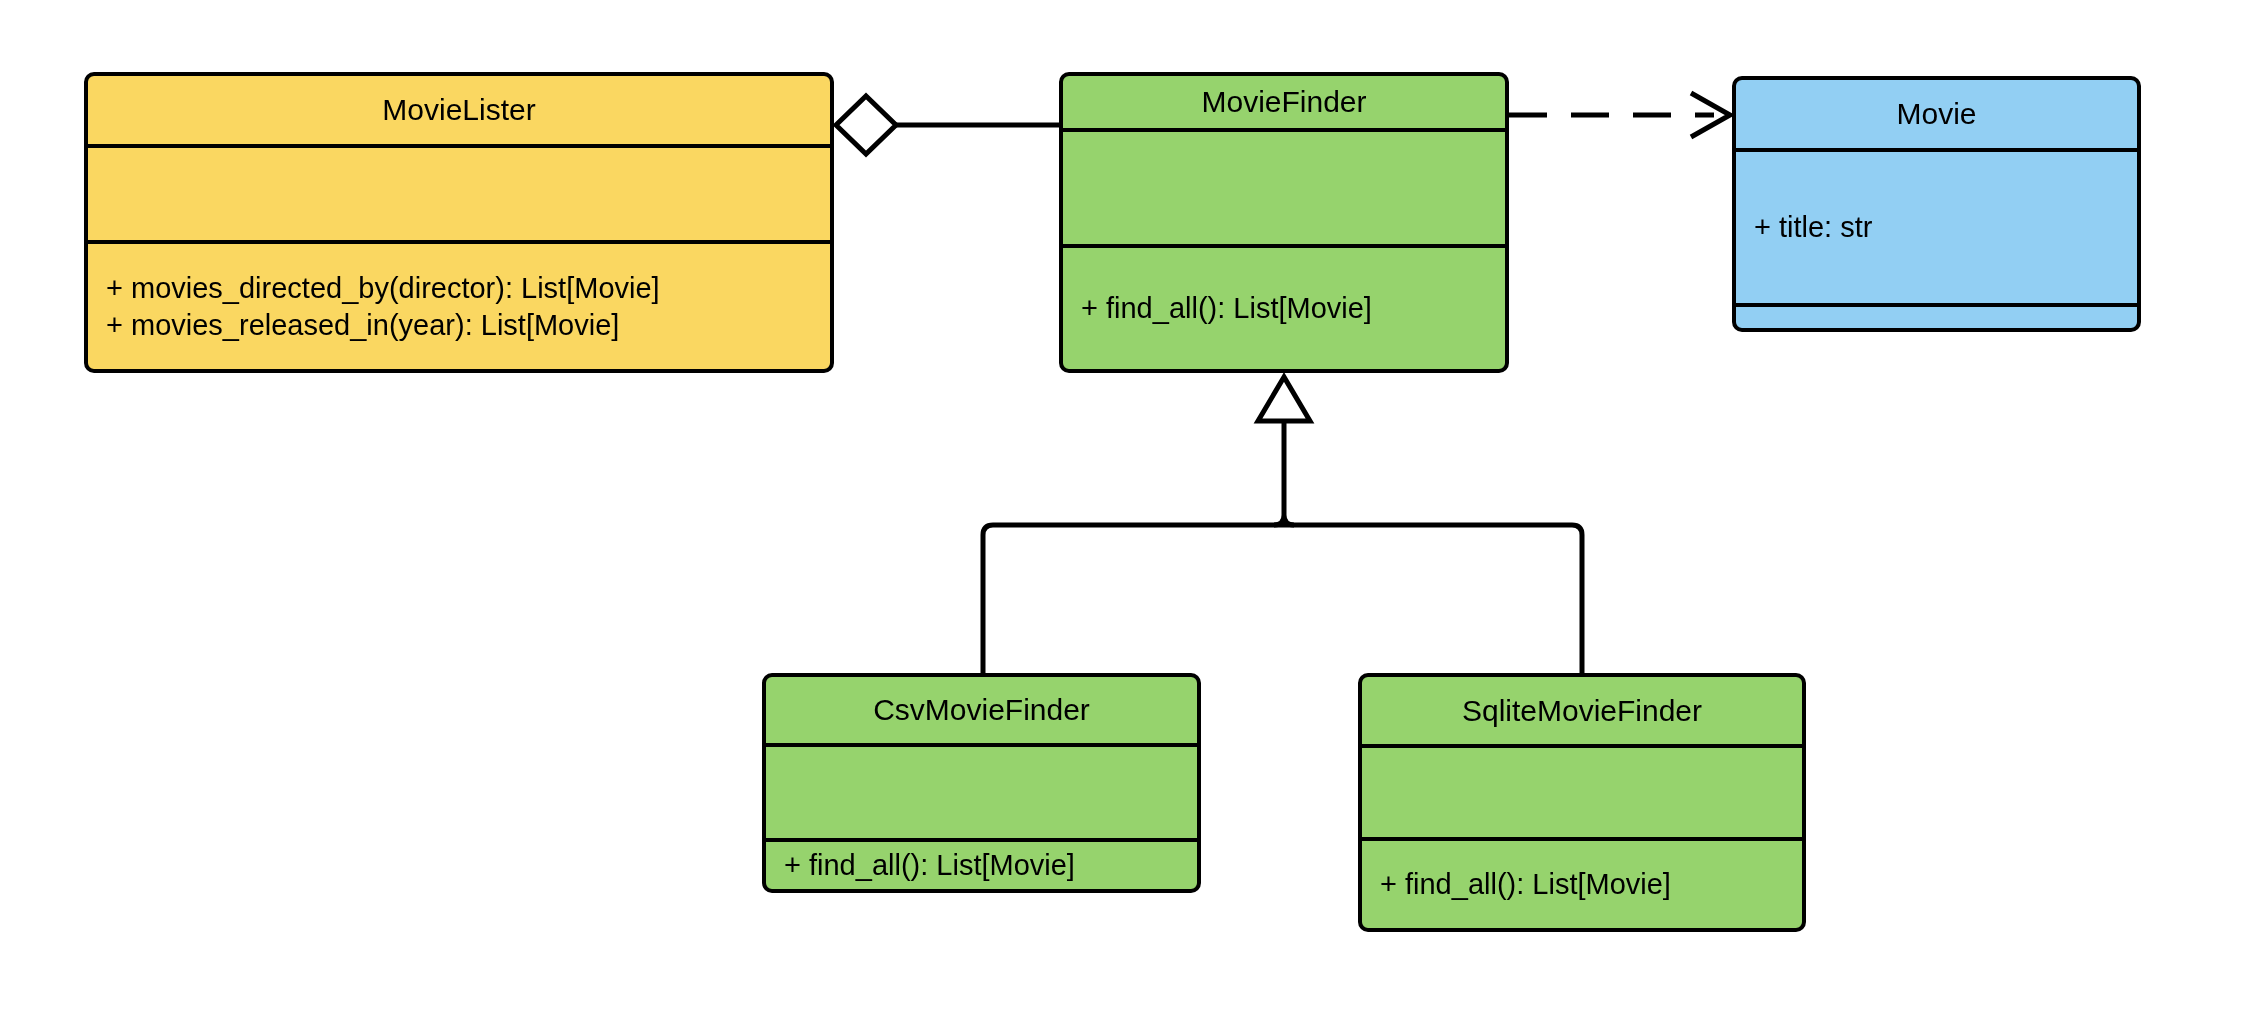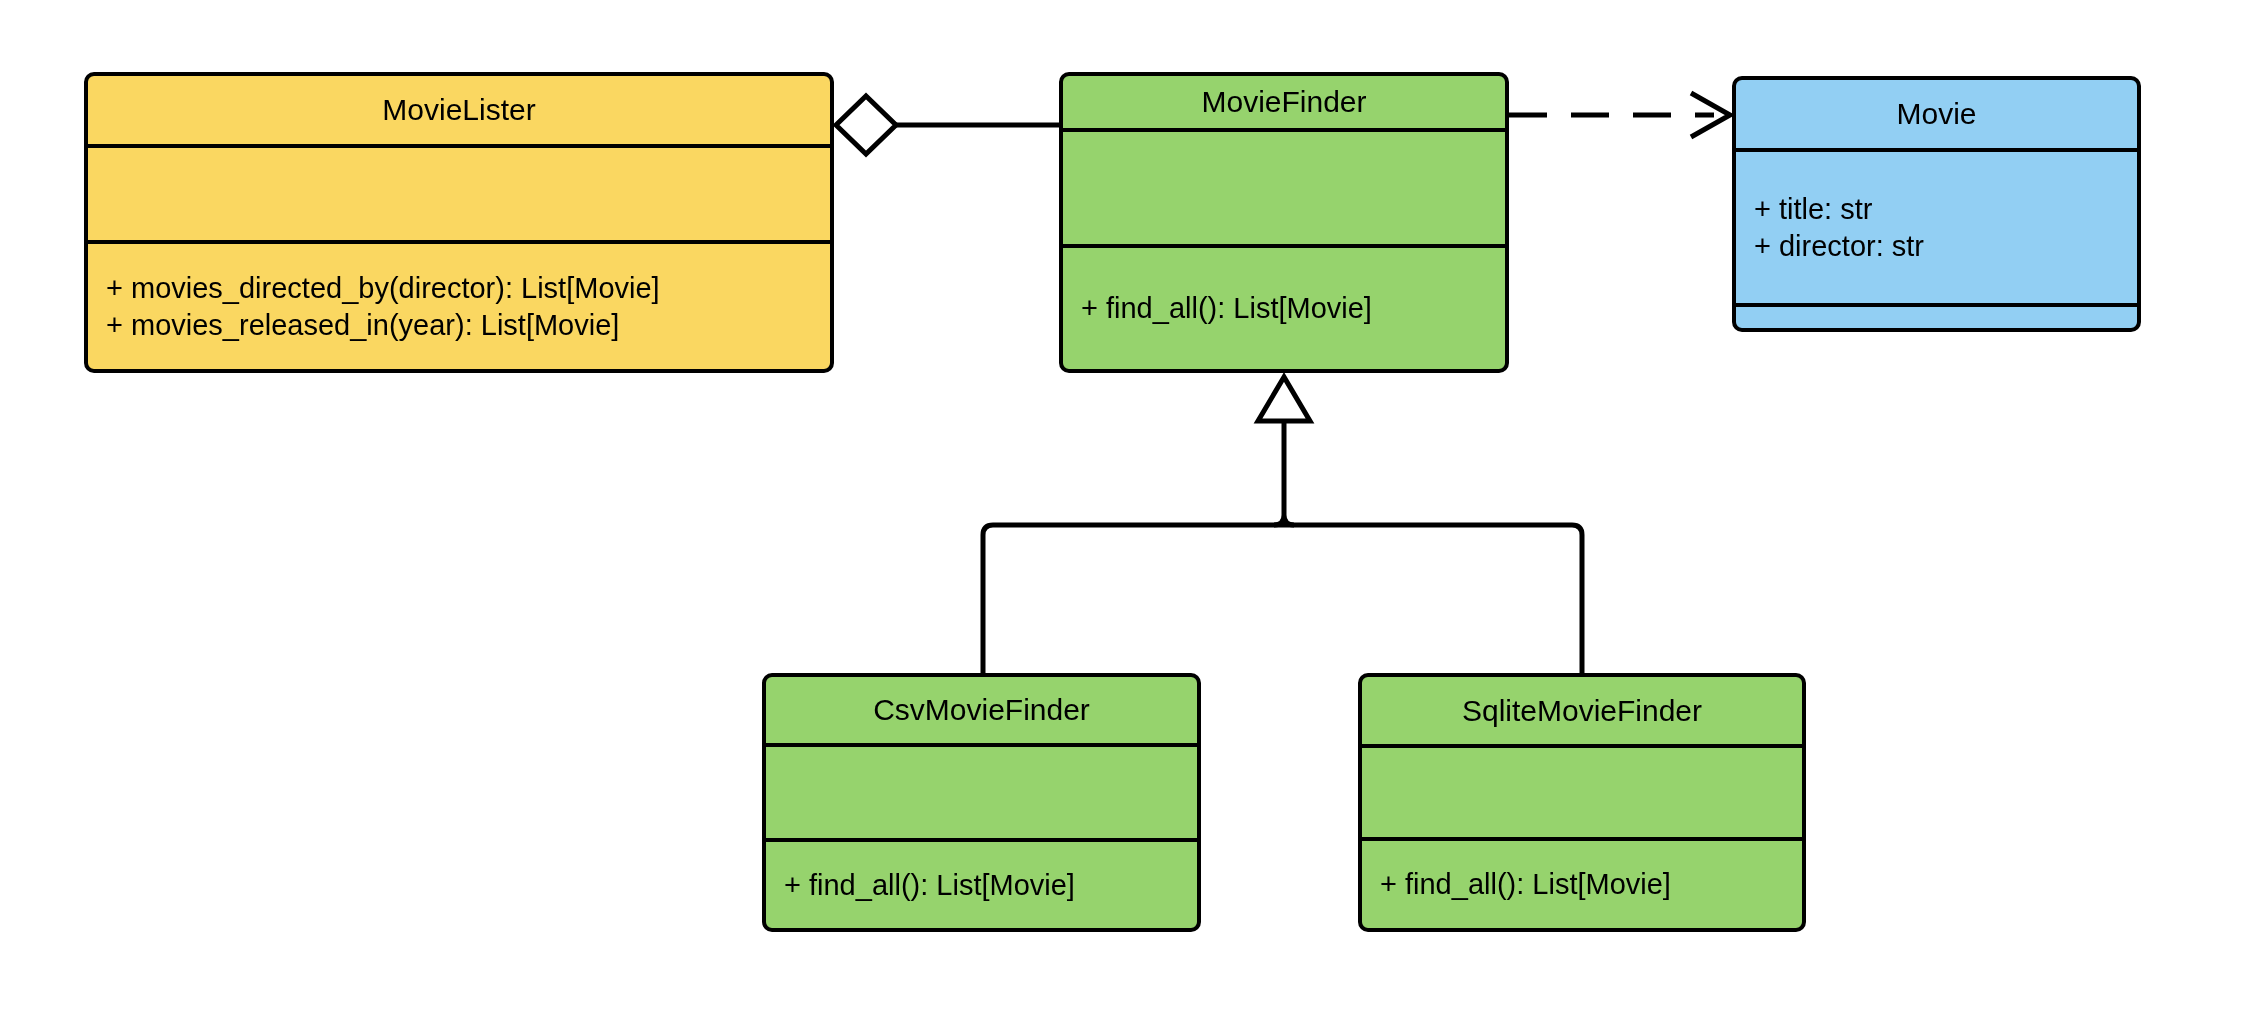--- a/index.html
+++ b/index.html
@@ -81,26 +81,25 @@
     <div class="compartment c-body" style="height:116px"></div>
     <div class="compartment c-body grow">
       <div>+ find_all(): List[Movie]</div>
     </div>
   </div>
 
   <div class="uml-class fill-blue" style="left:1723px;top:76px;width:409px;height:256px;">
     <div class="compartment c-title" style="height:68px">Movie</div>
     <div class="compartment c-body" style="height:155px">
       <div>+ title: str</div>
-      <div>+ director: str</div>
     </div>
     <div class="compartment c-body grow"></div>
   </div>
 
-  <div class="uml-class fill-green" style="left:753px;top:673px;width:439px;height:259px;">
+  <div class="uml-class fill-green" style="left:753px;top:673px;width:439px;height:220px;">
     <div class="compartment c-title" style="height:66px">CsvMovieFinder</div>
     <div class="compartment c-body" style="height:95px"></div>
     <div class="compartment c-body grow">
       <div>+ find_all(): List[Movie]</div>
     </div>
   </div>
 
   <div class="uml-class fill-green" style="left:1349px;top:673px;width:448px;height:259px;">
     <div class="compartment c-title" style="height:67px">SqliteMovieFinder</div>
     <div class="compartment c-body" style="height:93px"></div>

